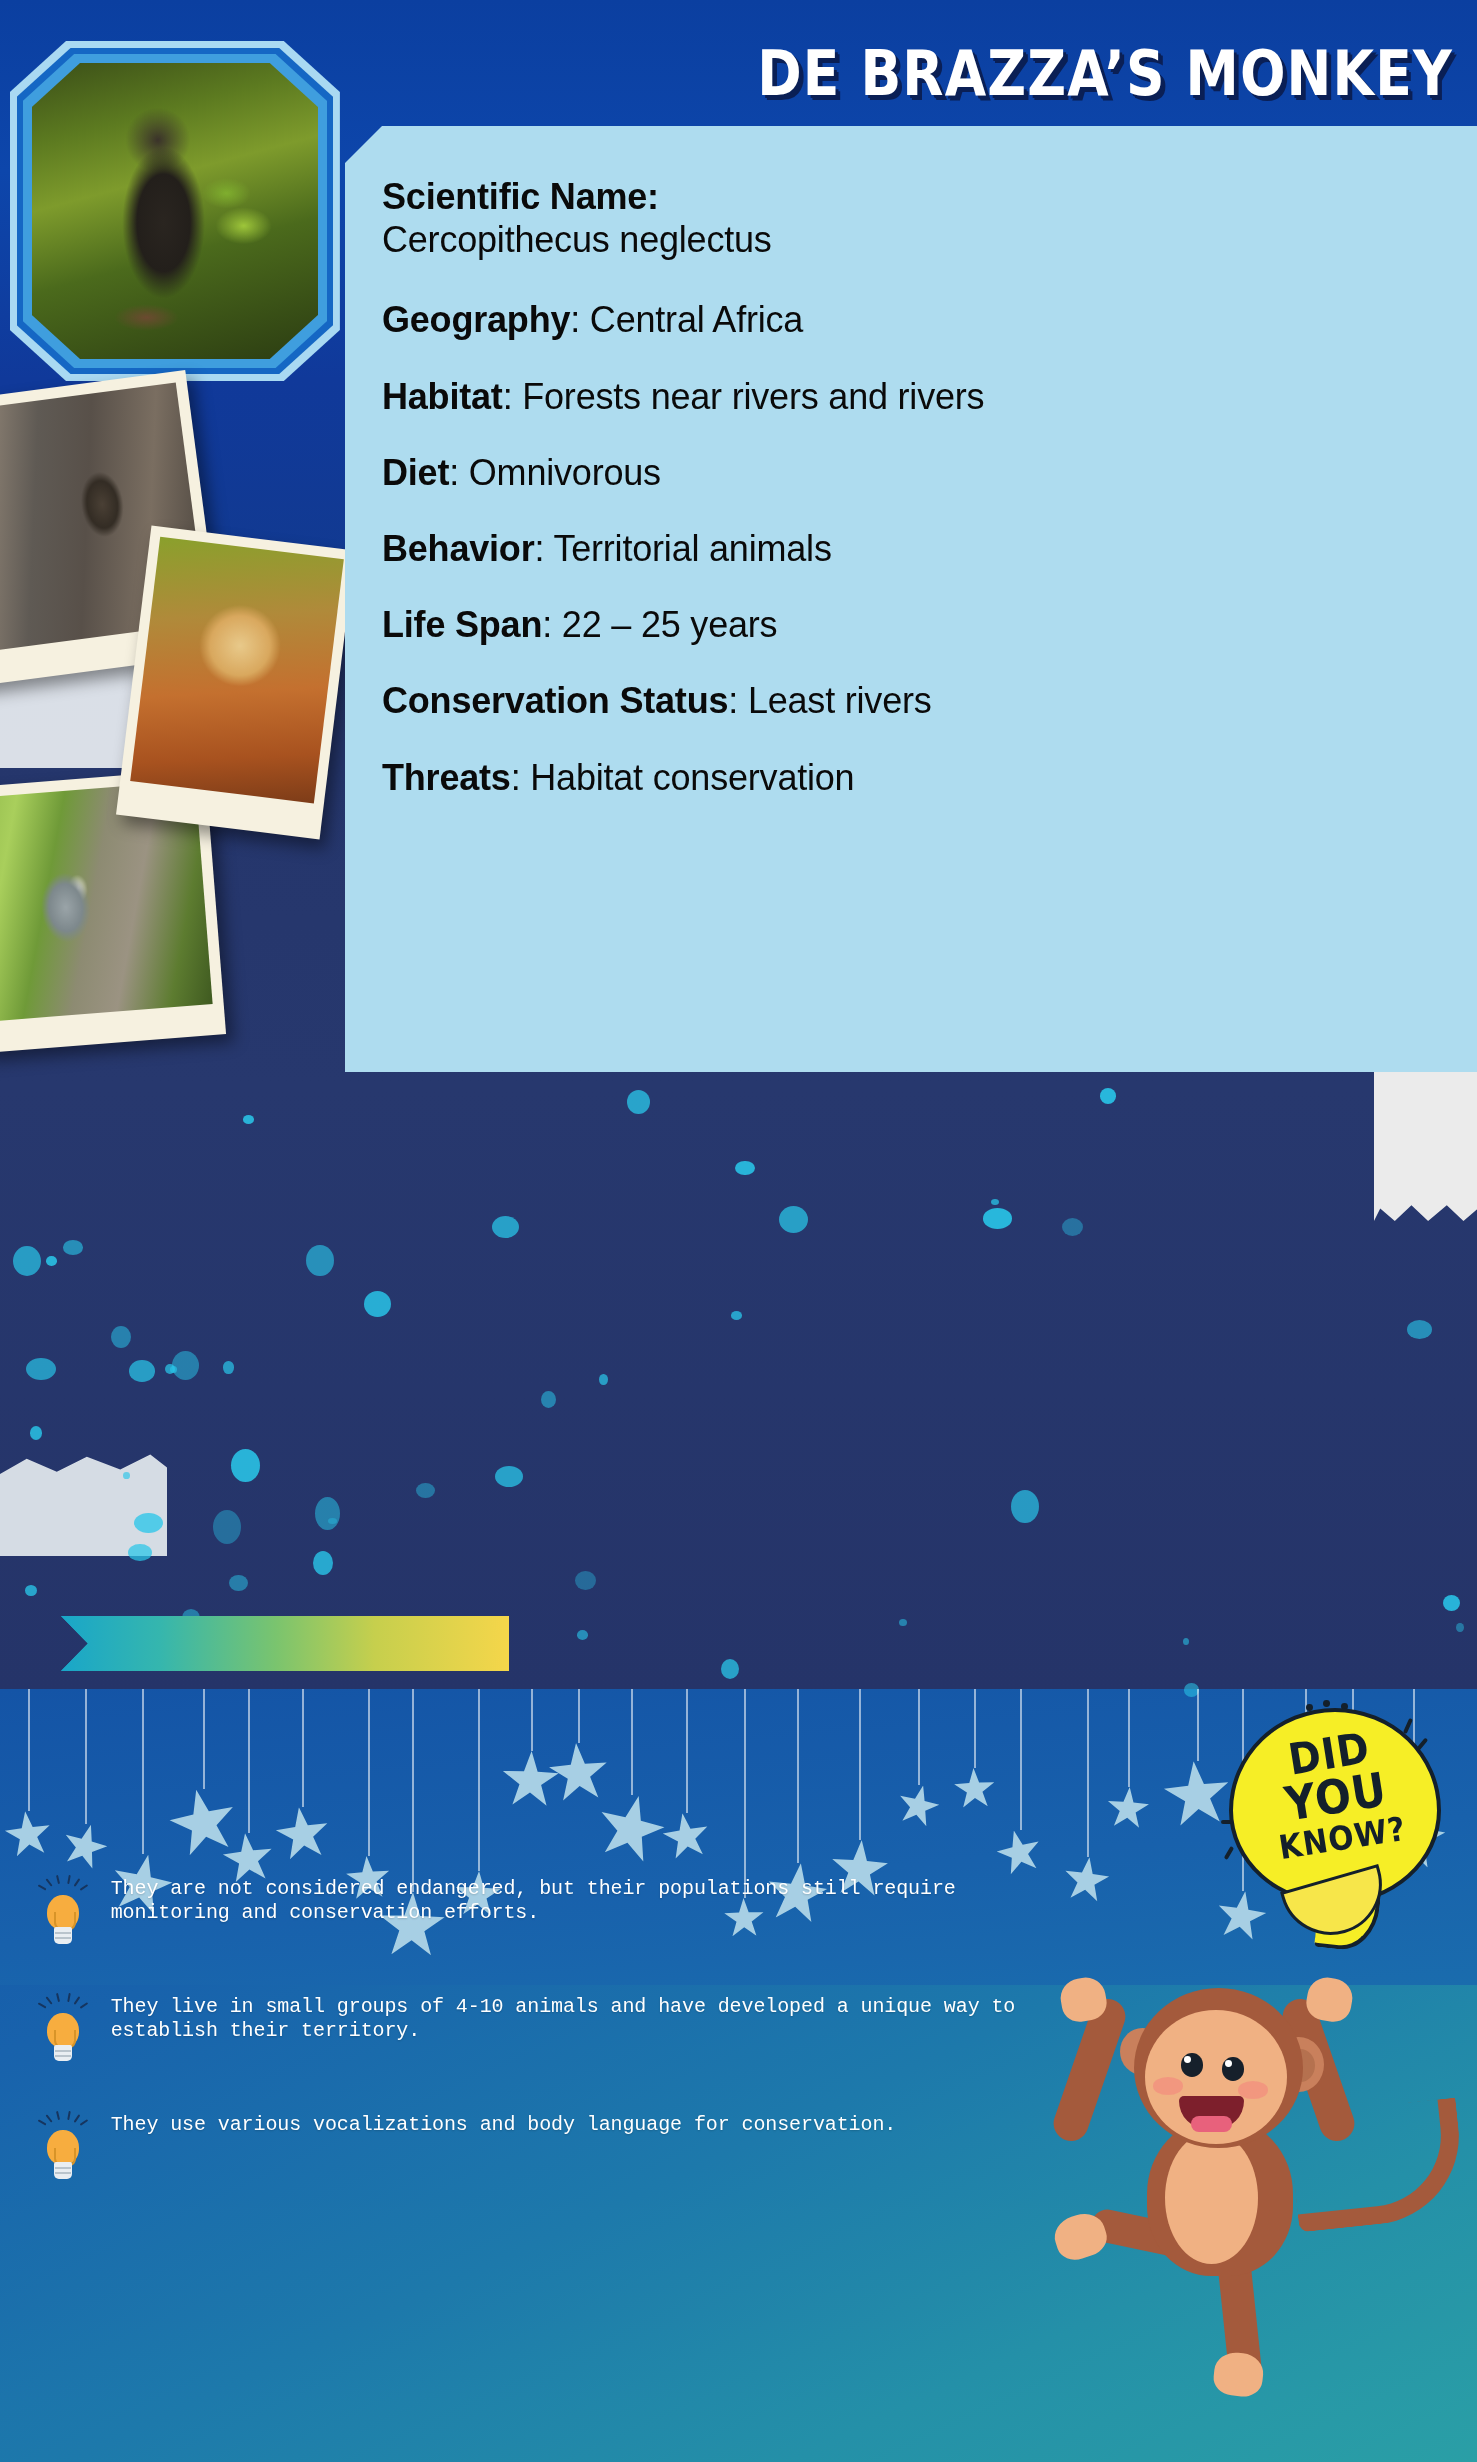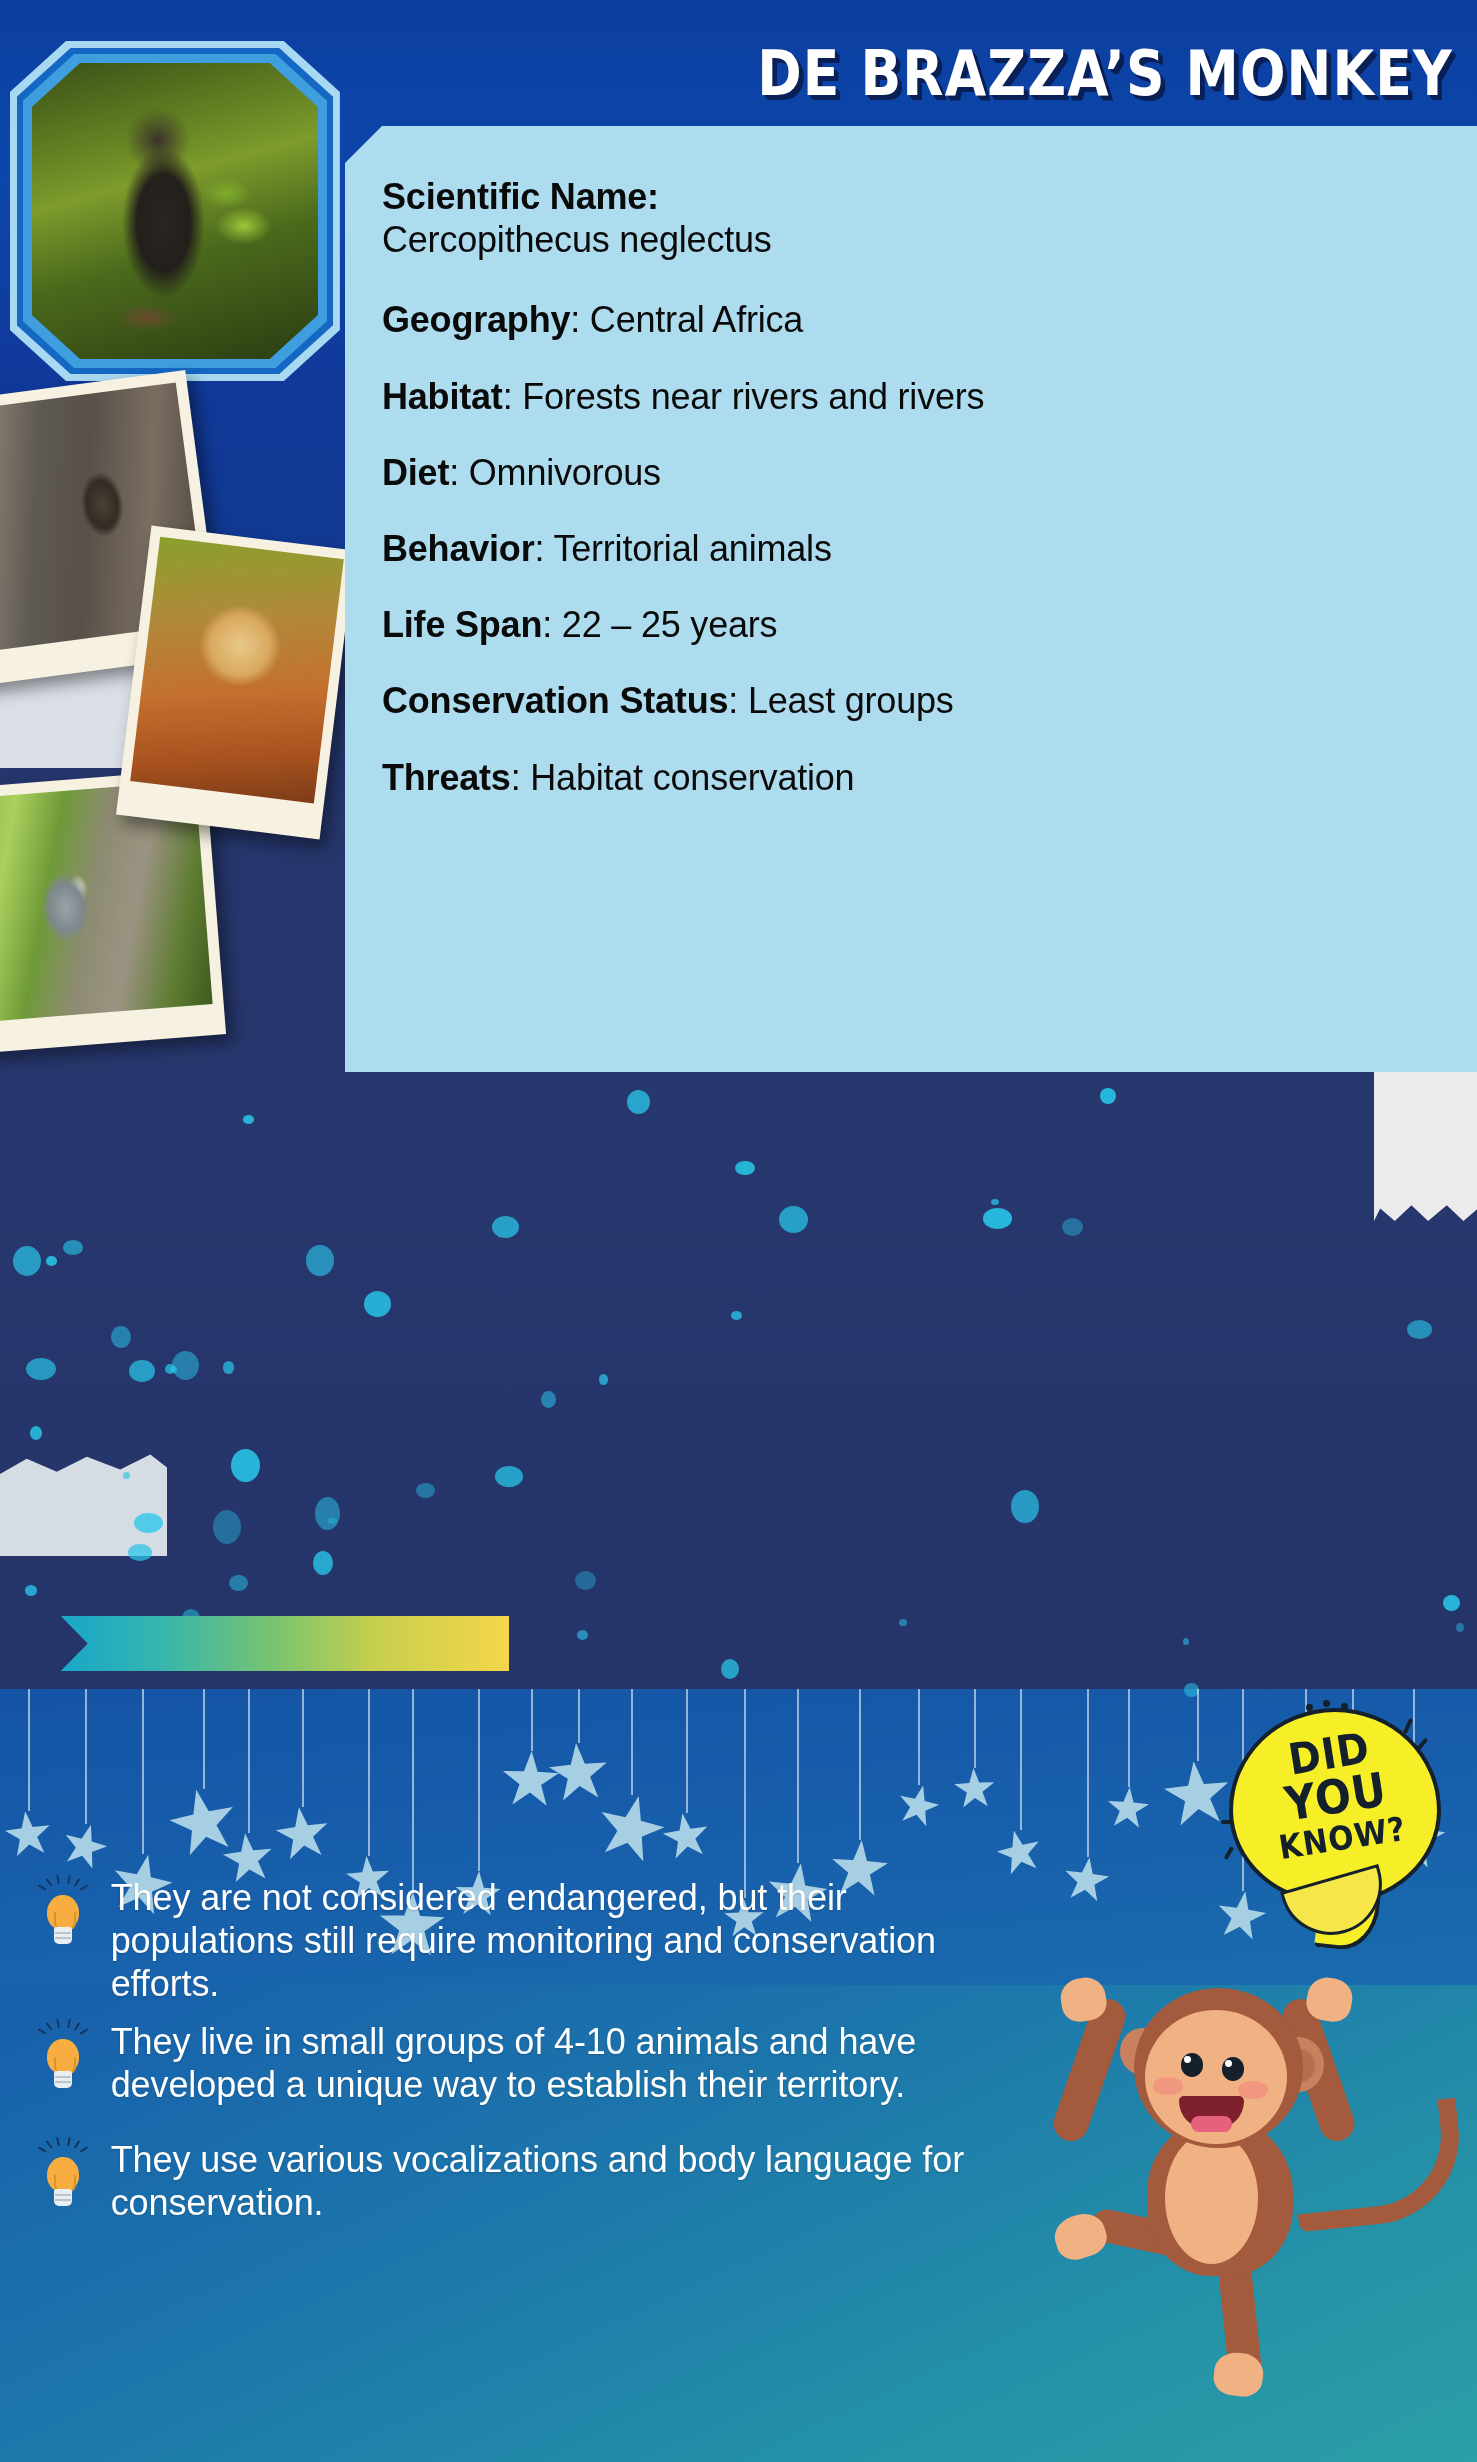--- a/index.html
+++ b/index.html
@@ -162,22 +162,22 @@
   }
   .dyk-txt .l1 { font-size:43px; letter-spacing:1px; display:block; }
   .dyk-txt .l2 { font-size:47px; letter-spacing:1px; display:block; margin-top:-2px; }
   .dyk-txt .l3 { font-size:33px; letter-spacing:1px; display:block; margin-top:2px; }
   .spark { position:absolute; background:#14202b; border-radius:2px; }
 
   
   .facts { position:absolute; left:21.7px; top:1877px; width:1015px; }
   .fact { position:relative; min-height:102px; margin-bottom:15.8px; padding-left:89px; }
   .fact p {
-    color:#ffffff; font-size:36px; line-height:1.19; font-weight:500;
-    letter-spacing:-0.1px; text-shadow:0 1px 2px rgba(0,0,0,.18);
+    color:#ffffff; font-size:20px; line-height:1.19; font-weight:500;
+    letter-spacing:-0.1px; text-shadow:0 1px 2px rgba(0,0,0,.18);font-family:Liberation Mono, monospace;
   }
   .bulb { position:absolute; left:15.8px; top:7.9px; width:51px; height:65px; }
   .bulb-glass {
     position:absolute; left:9.9px; top:9.9px; width:31.5px; height:35px;
     background:#f7ad3f; border-radius:50% 50% 46% 46%;
   }
   .bulb-glass:after {
     content:""; position:absolute; left:6.9px; top:17.7px; width:17.7px; height:17.7px;
     border:2px solid #d89428; border-top:none; border-radius:0 0 50% 50%;
   }
@@ -330,21 +330,21 @@
     </div>
 
   <div class="info-card">
     <div class="info-inner" id="fact-rows">
         <div class="row sci"><b class="lbl">Scientific Name:</b><span>Cercopithecus neglectus</span></div>
         <div class="row"><b>Geography</b><span>: Central Africa</span></div>
         <div class="row"><b>Habitat</b><span>: Forests near rivers and rivers</span></div>
         <div class="row"><b>Diet</b><span>: Omnivorous</span></div>
         <div class="row"><b>Behavior</b><span>: Territorial animals</span></div>
         <div class="row"><b>Life Span</b><span>: 22 – 25 years</span></div>
-        <div class="row"><b>Conservation Status</b><span>: Least groups</span></div>
+        <div class="row"><b>Conservation Status</b><span>: Least rivers</span></div>
         <div class="row"><b>Threats</b><span>: Habitat conservation</span></div>
       </div>
   </div>
 
   <div class="ribbon"></div>
   <div class="ribbon-notch"></div>
 
   <div class="garland" id="garland">
       <div class="string" style="left: 28px; height: 122px;"></div>
       <div class="star" style="left: 5.1px; top: 122px; width: 46px; height: 46px; transform: rotate(-7.13118deg);"></div>

